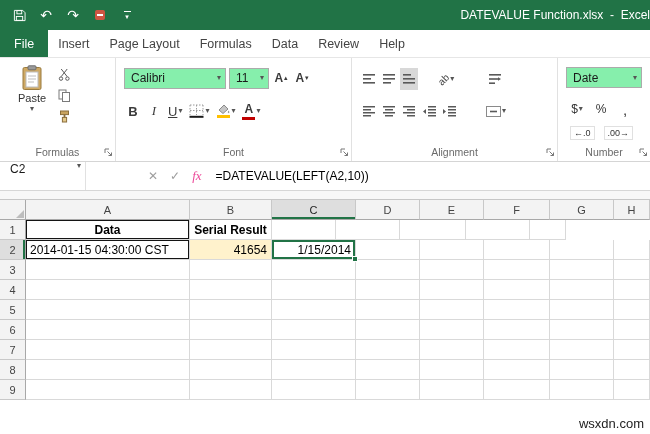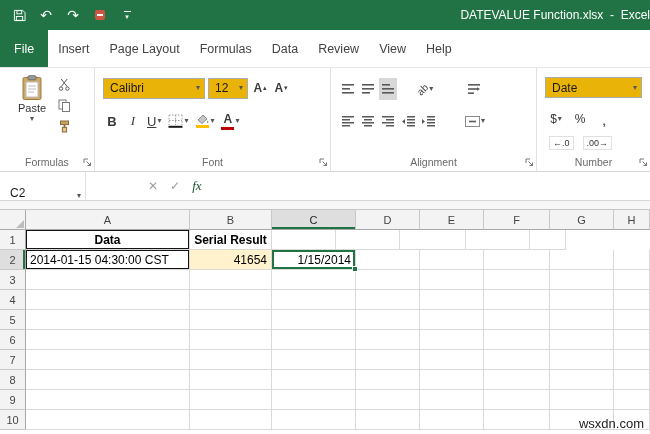--- a/index.html
+++ b/index.html
@@ -9,61 +9,61 @@
   
   .titlebar { height: 30px; background: #217346; display: flex; align-items: center; color: #fff; }
   .qat { display: flex; align-items: center; gap: 13px; padding-left: 12px; }
   .qbtn { display: flex; align-items: center; justify-content: center; height: 16px; min-width: 14px; color: #fff; font-size: 14px; line-height: 1; cursor: default; }
   .chev-stack { display: flex; flex-direction: column; align-items: center; }
   .chev-stack i { display: block; width: 7px; height: 0; border-top: 1px solid #fff; margin-bottom: 1px; }
   .chev-stack b { font-size: 7px; font-weight: normal; }
   .win-title { margin-left: auto; font-size: 12px; padding-right: 0; white-space: pre; }
 
   
-  .tabrow { height: 38px; background: #fff; display: flex; align-items: stretch; border-bottom: 1px solid #E6E6E6; }
+  .tabrow { height: 28px; background: #fff; display: flex; align-items: stretch; border-bottom: 1px solid #E6E6E6; }
   .tab { display: flex; align-items: center; padding: 0 10px; font-size: 12.5px; color: #444; cursor: default; }
   .tab.file { background: #217346; color: #fff; padding: 0 14px; }
   .tab.active { color: #217346; background: #fff; border: 1px solid #E1E1E1; border-bottom: 1px solid #fff; margin-bottom: -1px; }
   .tellme { margin-left: auto; display: flex; align-items: center; gap: 5px; padding: 0 8px; font-size: 12.5px; color: #444; white-space: nowrap; }
 
   
   .ribbon { height: 104px; background: #fff; border-bottom: 1px solid #D5D5D5; display: flex; position: relative; }
   .group { position: relative; height: 100%; border-right: 1px solid #E1E1E1; flex: none; }
   .g-label { position: absolute; bottom: 3px; left: 0; right: 0; text-align: center; font-size: 10.5px; color: #6a6a6a; }
   .launcher { position: absolute; right: 2px; bottom: 4px; width: 10px; height: 10px; display: flex; align-items: center; justify-content: center; }
 
   .paste-btn { position: absolute; left: 10px; top: 7px; width: 44px; display: flex; flex-direction: column; align-items: center; gap: 1px; font-size: 11px; color: #333; }
   .clip-col { position: absolute; left: 58px; top: 10px; display: flex; flex-direction: column; gap: 8px; }
   .sbtn { display: flex; align-items: center; }
 
   .r-row { position: absolute; display: flex; align-items: center; }
-  .combo { display: flex; align-items: center; border: 1px solid #ABABAB; background: #eab308; height: 21px; font-size: 12px; padding: 0 4px 0 6px; color: #1a1a1a; }
+  .combo { display: flex; align-items: center; border: 1px solid #ABABAB; background: #86efac; height: 21px; font-size: 12px; padding: 0 4px 0 6px; color: #1a1a1a; }
   .combo .dd { margin-left: auto; padding-left: 4px; }
   .dd { font-size: 8px; color: #555; line-height: 1; }
   .ibtn { height: 22px; min-width: 18px; display: flex; align-items: center; justify-content: center; gap: 1px; color: #3b3b3b; padding: 0 2px; }
   .ibtn.sel { background: #D8D8D8; }
   .glyph-b { font-weight: bold; font-size: 13px; }
   .glyph-i { font-style: italic; font-family: "Liberation Serif", serif; font-size: 13px; }
   .glyph-u { text-decoration: underline; font-size: 13px; }
   .colicon { display: flex; flex-direction: column; align-items: center; gap: 1px; }
   .cbar { width: 13px; height: 3px; }
   .afont { font-size: 12px; font-weight: bold; }
   .tri { font-size: 7px; }
   .rot-ab { display: inline-block; transform: rotate(-45deg); font-size: 10px; color: #444; }
   .numtxt { font-size: 12px; color: #333; }
   .dec-txt { font-size: 9px; color: #333; border: 1px solid #E0E0E0; padding: 1px 3px; }
 
   
   .formulabar { height: 29px; display: flex; align-items: center; background: #fff; border-bottom: 1px solid #D6D6D6; }
-  .namebox { width: 86px; height: 100%; border-right: 1px solid #E1E1E1; display: flex; align-items: flex-end; padding: 0 4px 0 10px; font-size: 12px; color: #1a1a1a; }
+  .namebox { width: 86px; height: 100%; border-right: 1px solid #E1E1E1; display: flex; align-items: flex-start; padding: 0 4px 0 10px; font-size: 12px; color: #1a1a1a; }
   .namebox .dd { margin-left: auto; }
   .fbtns { display: flex; align-items: center; gap: 12px; padding: 0 14px 0 62px; }
   .fb-x { color: #9e9e9e; font-size: 12px; }
   .fb-ck { color: #9e9e9e; font-size: 12px; }
-  .fb-fx { color: #14532d; font-size: 13px; font-style: italic; font-family: "Liberation Serif", serif; }
+  .fb-fx { color: #ec4899; font-size: 13px; font-style: italic; font-family: "Liberation Serif", serif; }
   .fml { flex: 1; font-size: 12px; color: #000; white-space: nowrap; overflow: hidden; }
 
   .gapstrip { height: 8px; background: #F7F7F7; }
 
   
   .sheet { position: relative; background: #fff; height: 233px; overflow: hidden; }
   .hdr-row { display: flex; height: 21px; border-top: 1px solid #C6C6C6; }
   .corner { width: 26px; flex: none; background: #F3F3F3; border-right: 1px solid #A8A8A8; border-bottom: 1px solid #A8A8A8; position: relative; }
   .corner:after { content: ""; position: absolute; right: 1px; bottom: 1px; border-left: 8px solid transparent; border-bottom: 8px solid #BDBDBD; }
   .col-h { flex: none; display: flex; align-items: center; justify-content: center; font-size: 11px; color: #444; background: #F3F3F3; border-right: 1px solid #C8C8C8; border-bottom: 1px solid #A8A8A8; }
@@ -115,27 +115,26 @@
     <div class="win-title">DATEVALUE Function.xlsx  -  Excel</div>
   </div>
 
   <div class="tabrow">
     <div class="tab file">File</div>
     <div class="tab">Insert</div>
     <div class="tab">Page Layout</div>
     <div class="tab">Formulas</div>
     <div class="tab">Data</div>
     <div class="tab">Review</div>
-    <div class="tab">View</div>
     <div class="tab">Help</div>
   </div>
 
   <div class="ribbon">
 
-    <div class="group" style="width:95px">
+    <div class="group" style="width:116px">
       <div class="paste-btn">
         <svg width="22" height="26" viewBox="0 0 22 26">
             <rect x="2" y="2.5" width="18" height="22" rx="1.5" fill="#CFA964" stroke="#9A7B3F"></rect>
             <rect x="7" y="0.8" width="8" height="4" rx="1" fill="#9a9a9a" stroke="#6e6e6e"></rect>
             <rect x="5" y="7" width="12" height="15" fill="#fff" stroke="#bdbdbd"></rect>
             <line x1="7" y1="11" x2="15" y2="11" stroke="#bdbdbd"></line>
             <line x1="7" y1="14" x2="15" y2="14" stroke="#bdbdbd"></line>
             <line x1="7" y1="17" x2="13" y2="17" stroke="#bdbdbd"></line>
           </svg>
         <span>Paste</span>
@@ -176,21 +175,21 @@
       </div>
     </div>
 
     <div class="group" style="width:236px">
       <div class="r-row" style="left:8px; top:9px; gap:3px;">
         <div class="combo" style="width:102px">
             <span>Calibri</span>
             <span class="dd">▾</span>
           </div>
         <div class="combo" style="width:40px">
-            <span>12</span>
+            <span>11</span>
             <span class="dd">▾</span>
           </div>
         <span class="ibtn">
             <span class="afont">A</span>
             <span class="tri">▴</span>
           </span>
         <span class="ibtn">
             <span class="afont">A</span>
             <span class="tri">▾</span>
           </span>
@@ -388,20 +387,21 @@
   <div class="formulabar">
     <div class="namebox">
       <span>C2</span>
       <span class="dd">▾</span>
     </div>
     <div class="fbtns">
       <span class="fb-x">✕</span>
       <span class="fb-ck">✓</span>
       <span class="fb-fx">fx</span>
     </div>
+    <div class="fml">=DATEVALUE(LEFT(A2,10))</div>
   </div>
 
   <div class="gapstrip"></div>
 
   <div class="sheet">
     <div class="hdr-row">
       <div class="corner"></div>
     <div class="col-h" style="width: 164px;">A</div>
         <div class="col-h" style="width: 82px;">B</div>
         <div class="col-h sel" style="width: 84px;">C</div>
@@ -503,28 +503,17 @@
           <div class="row-h">9</div>
           <div class="cell" style="width: 164px;"></div>
           <div class="cell" style="width: 82px;"></div>
           <div class="cell" style="width: 84px;"></div>
           <div class="cell" style="width: 64px;"></div>
           <div class="cell" style="width: 64px;"></div>
           <div class="cell" style="width: 66px;"></div>
           <div class="cell" style="width: 64px;"></div>
           <div class="cell" style="width: 36px;"></div>
         </div>
-        <div class="srow">
-          <div class="row-h">10</div>
-          <div class="cell" style="width: 164px;"></div>
-          <div class="cell" style="width: 82px;"></div>
-          <div class="cell" style="width: 84px;"></div>
-          <div class="cell" style="width: 64px;"></div>
-          <div class="cell" style="width: 64px;"></div>
-          <div class="cell" style="width: 66px;"></div>
-          <div class="cell" style="width: 64px;"></div>
-          <div class="cell" style="width: 36px;"></div>
-        </div>
       </div>
   </div>
 
   <div class="watermark">wsxdn.com</div>
 </div>
 
 </body></html>

